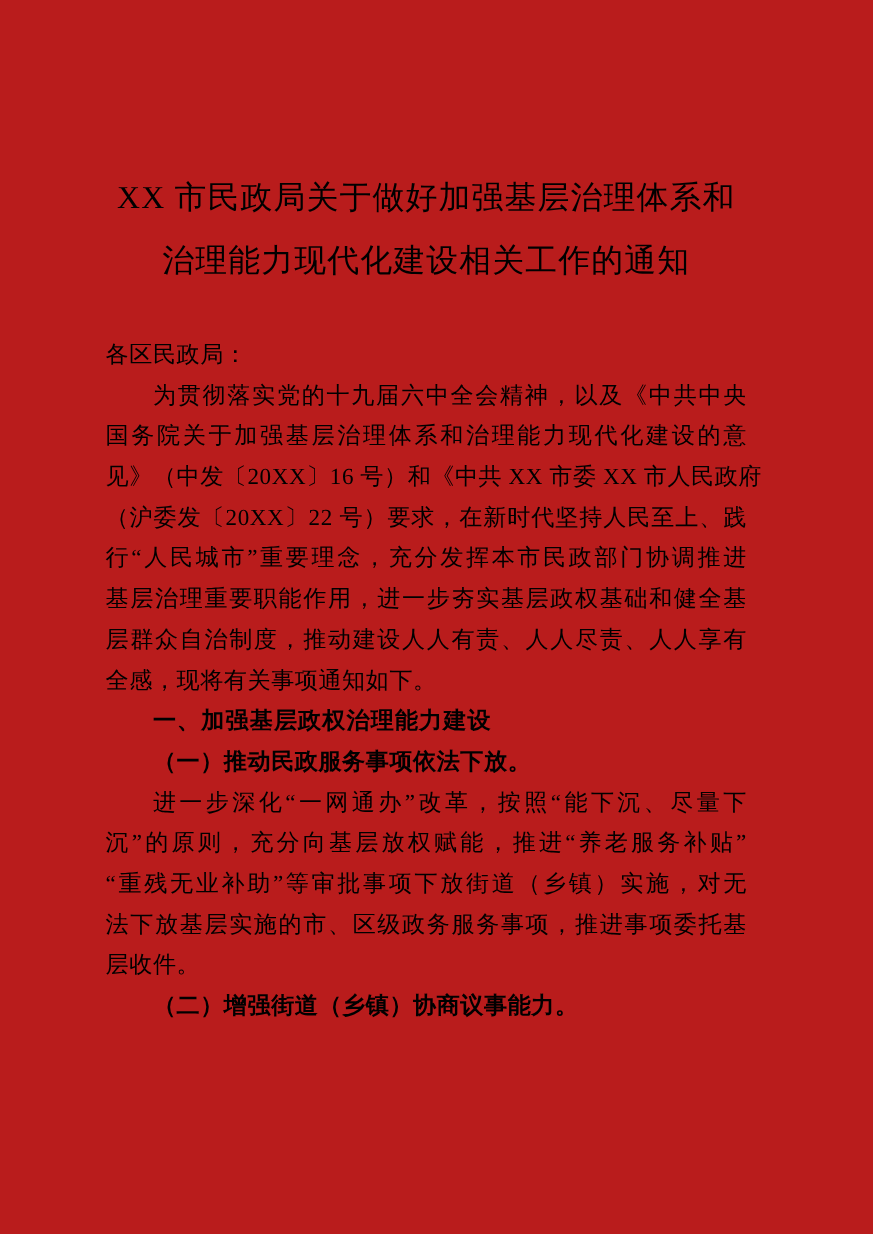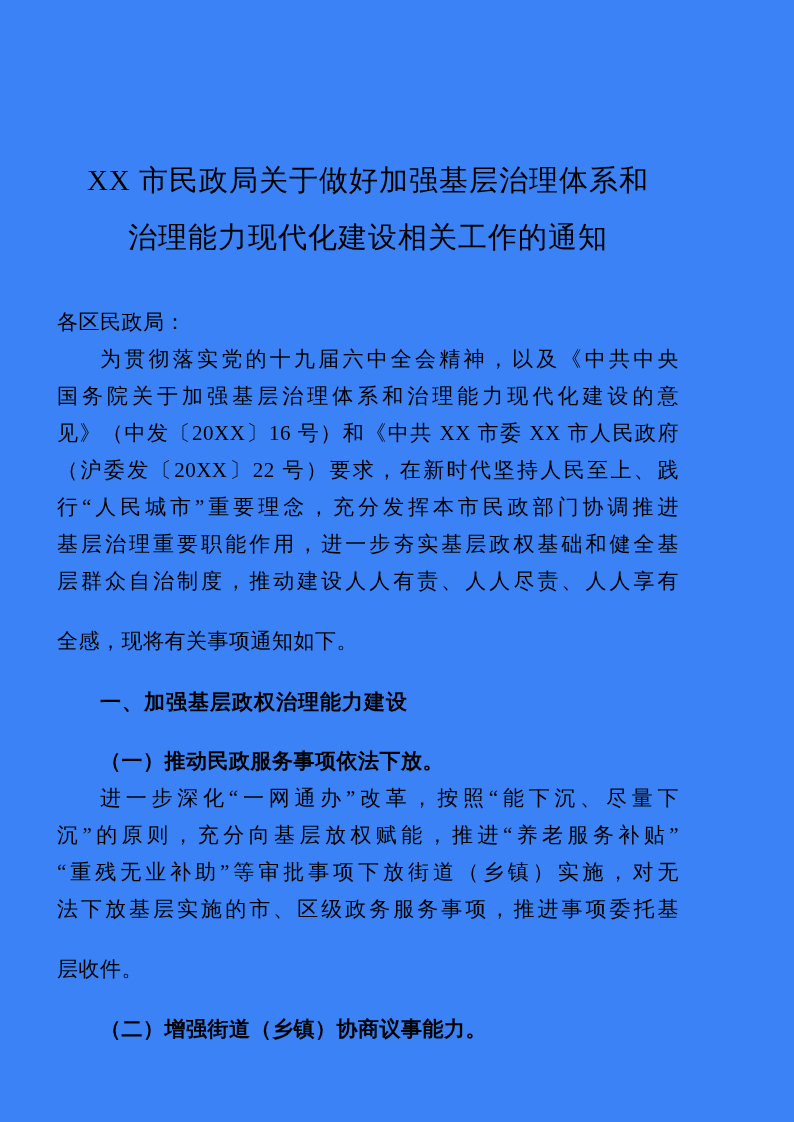--- a/index.html
+++ b/index.html
@@ -5,24 +5,24 @@
   html, body {
     margin: 0;
     padding: 0;
     background: #ffffff;
   }
   .page {
     position: relative;
     width: 794px;
     height: 1122px;
     margin: 0 auto;
-    background: #3b82f6;
+    background: #b91c1c;
     color: #000000;
     box-sizing: border-box;
-    padding: 152px 115px 0 57px;
+    padding: 152px 115px 0 96px;
     overflow: hidden;
     font-family: "Liberation Serif", serif;
   }
   .doc-title {
     margin: 0;
     font-size: 29px;
     line-height: 57px;
     font-weight: 400;
     text-align: center;
     letter-spacing: 1px;
@@ -34,21 +34,20 @@
   }
   .line {
     text-align: justify;
     text-align-last: justify;
     white-space: nowrap;
     letter-spacing: 0.5px;
   }
   .line.short {
     text-align: center;
     text-align-last: left;
-    margin-top: 23px;
   }
   .line.indent {
     text-indent: 43px;
   }
   .line.h1 {
     font-family: "Liberation Sans", sans-serif;
     font-weight: 700;
     letter-spacing: 1px;
   }
   .line.h2 {

